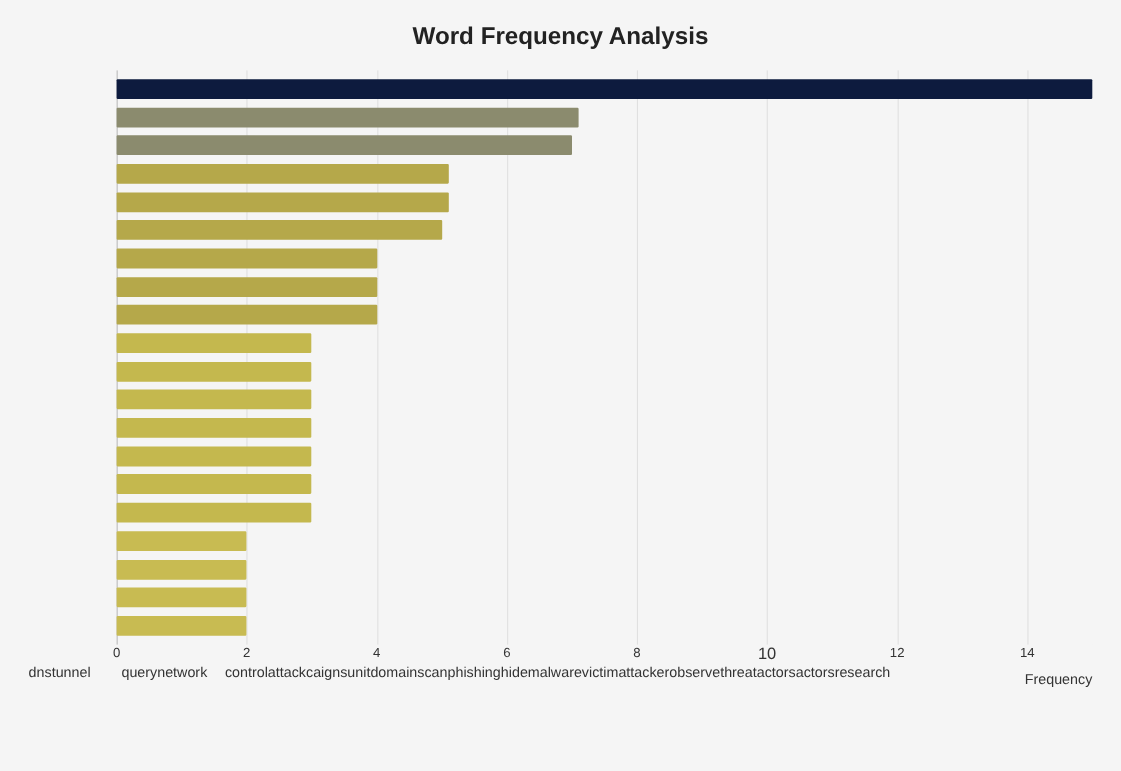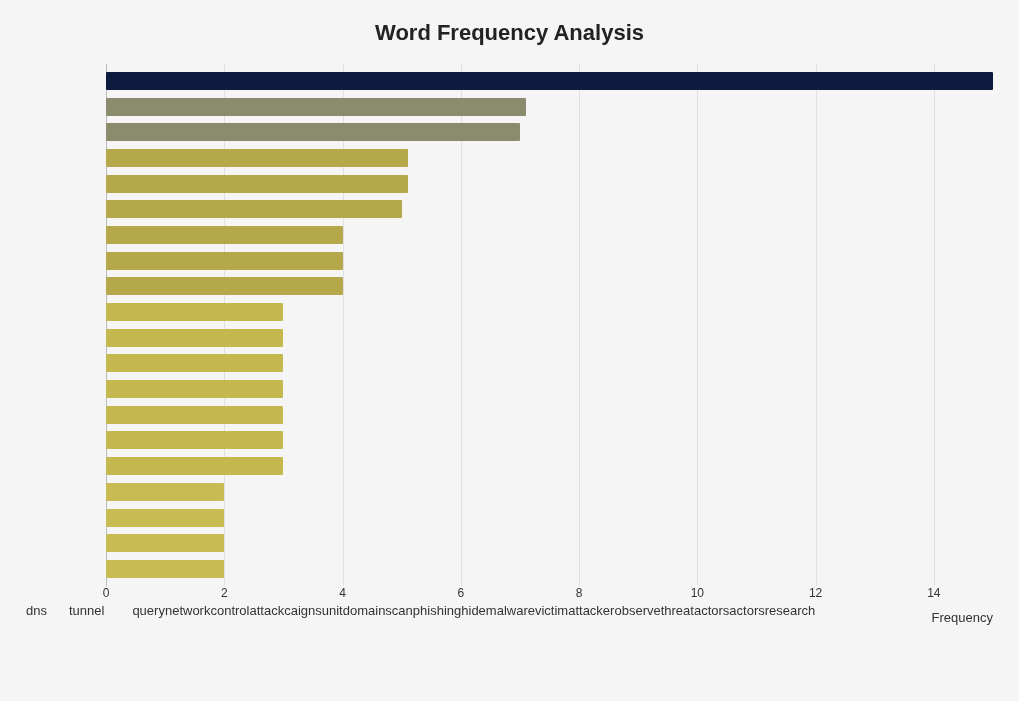--- a/index.html
+++ b/index.html
@@ -95,24 +95,24 @@
 </head>
 <body>
 
 <div class="chart-container">
   <div class="chart-title">Word Frequency Analysis</div>
 
   <div class="chart-area">
 
     <div class="y-axis" id="y-axis" style="display: flex; flex-direction: row; justify-content: space-around; padding: 4px 8px 4px 0px;">
         <div class="y-label" style="flex: 1 1 0%; display: flex; align-items: center; justify-content: flex-end; height: 22px;">dns</div>
-        <div class="y-label" style="flex: 1 1 0%; display: flex; align-items: center; justify-content: flex-end; height: 22px; margin-left: 22px;">tunnel</div>
+        <div class="y-label" style="flex: 1 1 0%; display: flex; align-items: center; justify-content: flex-end; height: 22px;">tunnel</div>
         <div class="y-label" style="flex: 1 1 0%; display: flex; align-items: center; justify-content: flex-end; height: 22px; margin-left: 28px;">query</div>
         <div class="y-label" style="flex: 1 1 0%; display: flex; align-items: center; justify-content: flex-end; height: 22px;">network</div>
-        <div class="y-label" style="flex: 1 1 0%; display: flex; align-items: center; justify-content: flex-end; height: 22px;">control</div>
+        <div class="y-label" style="flex: 1 1 0%; display: flex; align-items: center; justify-content: flex-end; height: 22px; margin-left: 16px;">control</div>
         <div class="y-label" style="flex: 1 1 0%; display: flex; align-items: center; justify-content: flex-end; height: 22px;">attack</div>
         <div class="y-label" style="flex: 1 1 0%; display: flex; align-items: center; justify-content: flex-end; height: 22px;">caigns</div>
         <div class="y-label" style="flex: 1 1 0%; display: flex; align-items: center; justify-content: flex-end; height: 22px; margin-top: 24px;">unit</div>
         <div class="y-label" style="flex: 1 1 0%; display: flex; align-items: center; justify-content: flex-end; height: 22px;">domain</div>
         <div class="y-label" style="flex: 1 1 0%; display: flex; align-items: center; justify-content: flex-end; height: 22px;">scan</div>
         <div class="y-label" style="flex: 1 1 0%; display: flex; align-items: center; justify-content: flex-end; height: 22px;">phishing</div>
         <div class="y-label" style="flex: 1 1 0%; display: flex; align-items: center; justify-content: flex-end; height: 22px;">hide</div>
         <div class="y-label" style="flex: 1 1 0%; display: flex; align-items: center; justify-content: flex-end; height: 22px;">malware</div>
         <div class="y-label" style="flex: 1 1 0%; display: flex; align-items: center; justify-content: flex-end; height: 22px;">victim</div>
         <div class="y-label" style="flex: 1 1 0%; display: flex; align-items: center; justify-content: flex-end; height: 22px;">attacker</div>
@@ -198,21 +198,21 @@
             </div>
           </div>
       </div>
       <div class="x-axis-wrapper">
         <div class="x-ticks-row" id="x-ticks" style="position: relative; height: 20px;">
             <div style="position: absolute; left: 0%; transform: translateX(-50%); font-size: 12px; color: rgb(51, 51, 51);">0</div>
             <div style="position: absolute; left: 13.3333%; transform: translateX(-50%); font-size: 12px; color: rgb(51, 51, 51);">2</div>
             <div style="position: absolute; left: 26.6667%; transform: translateX(-50%); font-size: 12px; color: rgb(51, 51, 51);">4</div>
             <div style="position: absolute; left: 40%; transform: translateX(-50%); font-size: 12px; color: rgb(51, 51, 51);">6</div>
             <div style="position: absolute; left: 53.3333%; transform: translateX(-50%); font-size: 12px; color: rgb(51, 51, 51);">8</div>
-            <div style="position: absolute; left: 66.6667%; transform: translateX(-50%); font-size: 12px; color: rgb(51, 51, 51);">10</div>
+            <div style="position: absolute; left: 66.6667%; transform: translateX(-50%); font-size: 15px; color: rgb(51, 51, 51);">10</div>
             <div style="position: absolute; left: 80%; transform: translateX(-50%); font-size: 12px; color: rgb(51, 51, 51);">12</div>
             <div style="position: absolute; left: 93.3333%; transform: translateX(-50%); font-size: 12px; color: rgb(51, 51, 51);">14</div>
           </div>
         <div class="x-axis-label">Frequency</div>
       </div>
     </div>
   </div>
 </div>
 
 </body></html>

